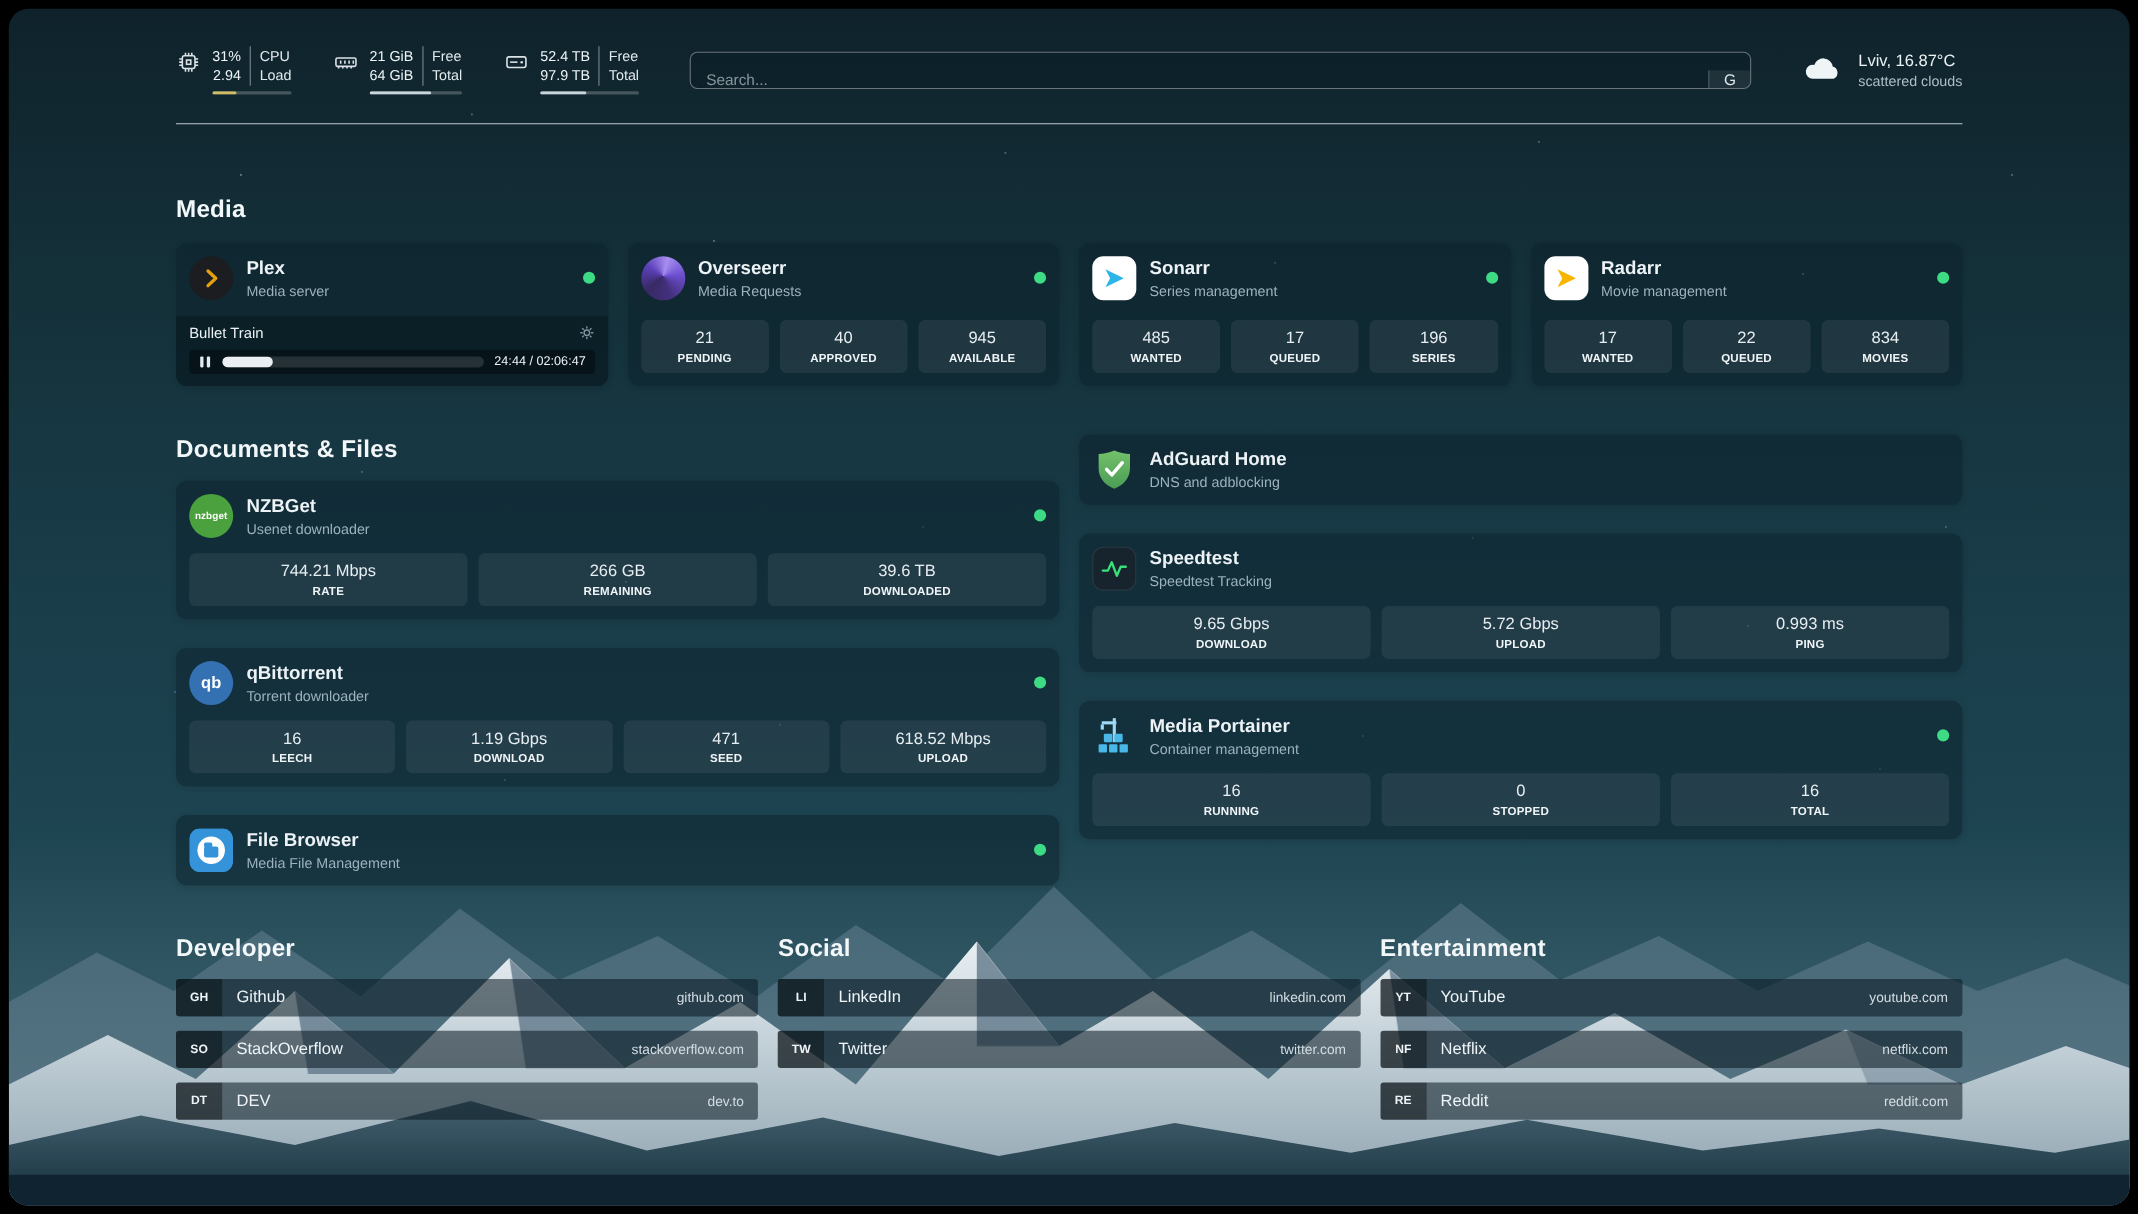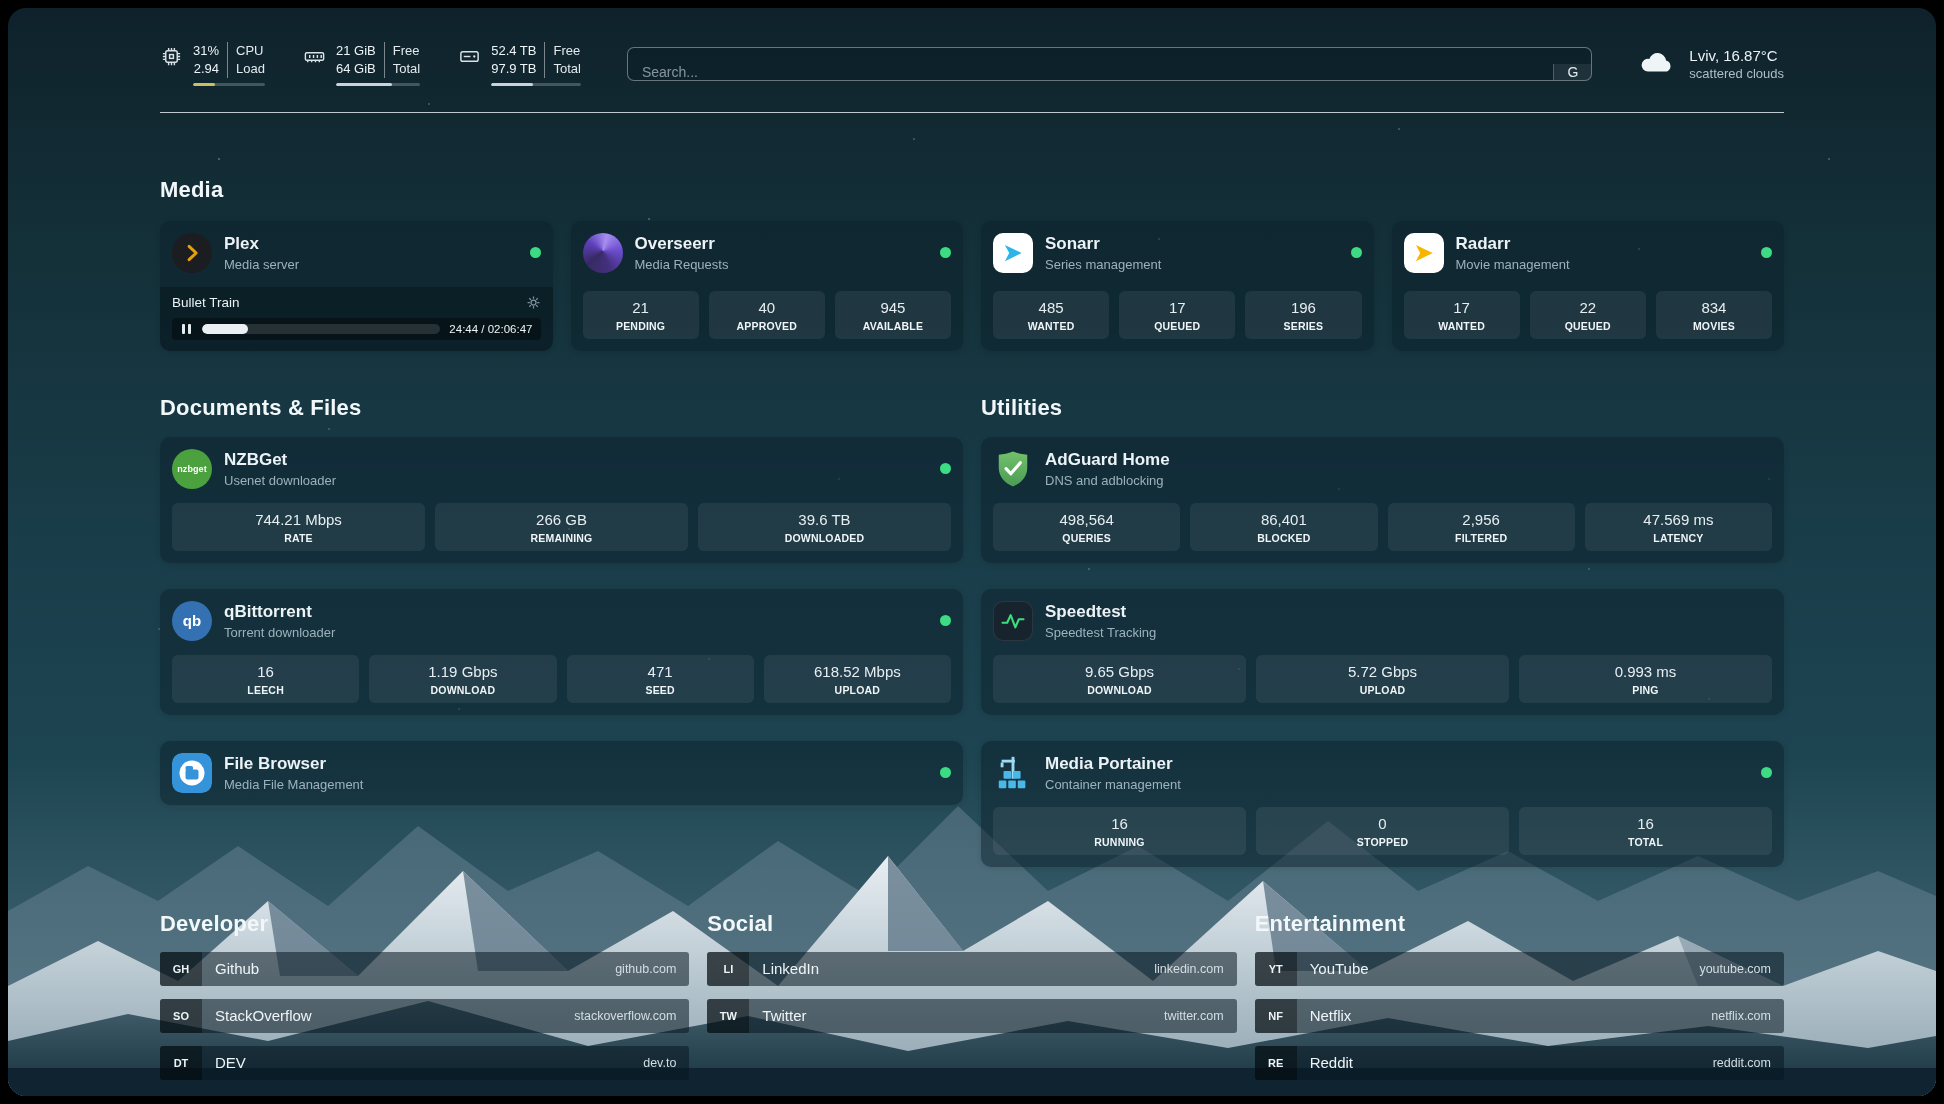--- a/index.html
+++ b/index.html
@@ -447,57 +447,38 @@
             <div>
               <div class="app-name">File Browser</div>
               <div class="app-sub">Media File Management</div>
             </div>
             <span class="status-dot"></span>
           </div>
         </div>
       </div>
 
       <div class="col">
-        <h2 class="sec-title">Utilities</h2>
 
         <div class="card col-card">
           <div class="card-head">
             <span class="app-icon adguard-icon">
               <svg viewBox="0 0 24 24" width="38" height="38">
                 <defs>
                   <linearGradient id="agGrad" x1="0" y1="0" x2="0" y2="1">
                     <stop offset="0" stop-color="#74c16b"></stop>
                       <stop offset="1" stop-color="#4a9c55"></stop>
                   </linearGradient>
                 </defs>
                 <path d="M12 1c3 1.2 6.2 1.9 9 2v8.2c0 5.8-3.9 9.8-9 11.8-5.1-2-9-6-9-11.8V3c2.8-.1 6-.8 9-2z" fill="url(#agGrad)"></path>
                 <path d="M7.6 11.8l3 3.2 6-7" stroke="#ffffff" stroke-width="2" fill="none" stroke-linecap="round" stroke-linejoin="round"></path>
               </svg>
             </span>
             <div>
               <div class="app-name">AdGuard Home</div>
               <div class="app-sub">DNS and adblocking</div>
-            </div>
-          </div>
-          <div class="stats">
-            <div class="stat">
-              <div class="stat-val">498,564</div>
-              <div class="stat-lab">QUERIES</div>
-            </div>
-            <div class="stat">
-              <div class="stat-val">86,401</div>
-              <div class="stat-lab">BLOCKED</div>
-            </div>
-            <div class="stat">
-              <div class="stat-val">2,956</div>
-              <div class="stat-lab">FILTERED</div>
-            </div>
-            <div class="stat">
-              <div class="stat-val">47.569 ms</div>
-              <div class="stat-lab">LATENCY</div>
             </div>
           </div>
         </div>
 
         <div class="card col-card">
           <div class="card-head">
             <span class="app-icon speedtest-icon">
               <svg viewBox="0 0 24 24" width="28" height="28">
                   <path d="M3 13.5h4l3-6.5 4 10.5 3-7h4" stroke="#38e07b" stroke-width="1.8" fill="none" stroke-linejoin="round" stroke-linecap="round"></path>
                 </svg>

